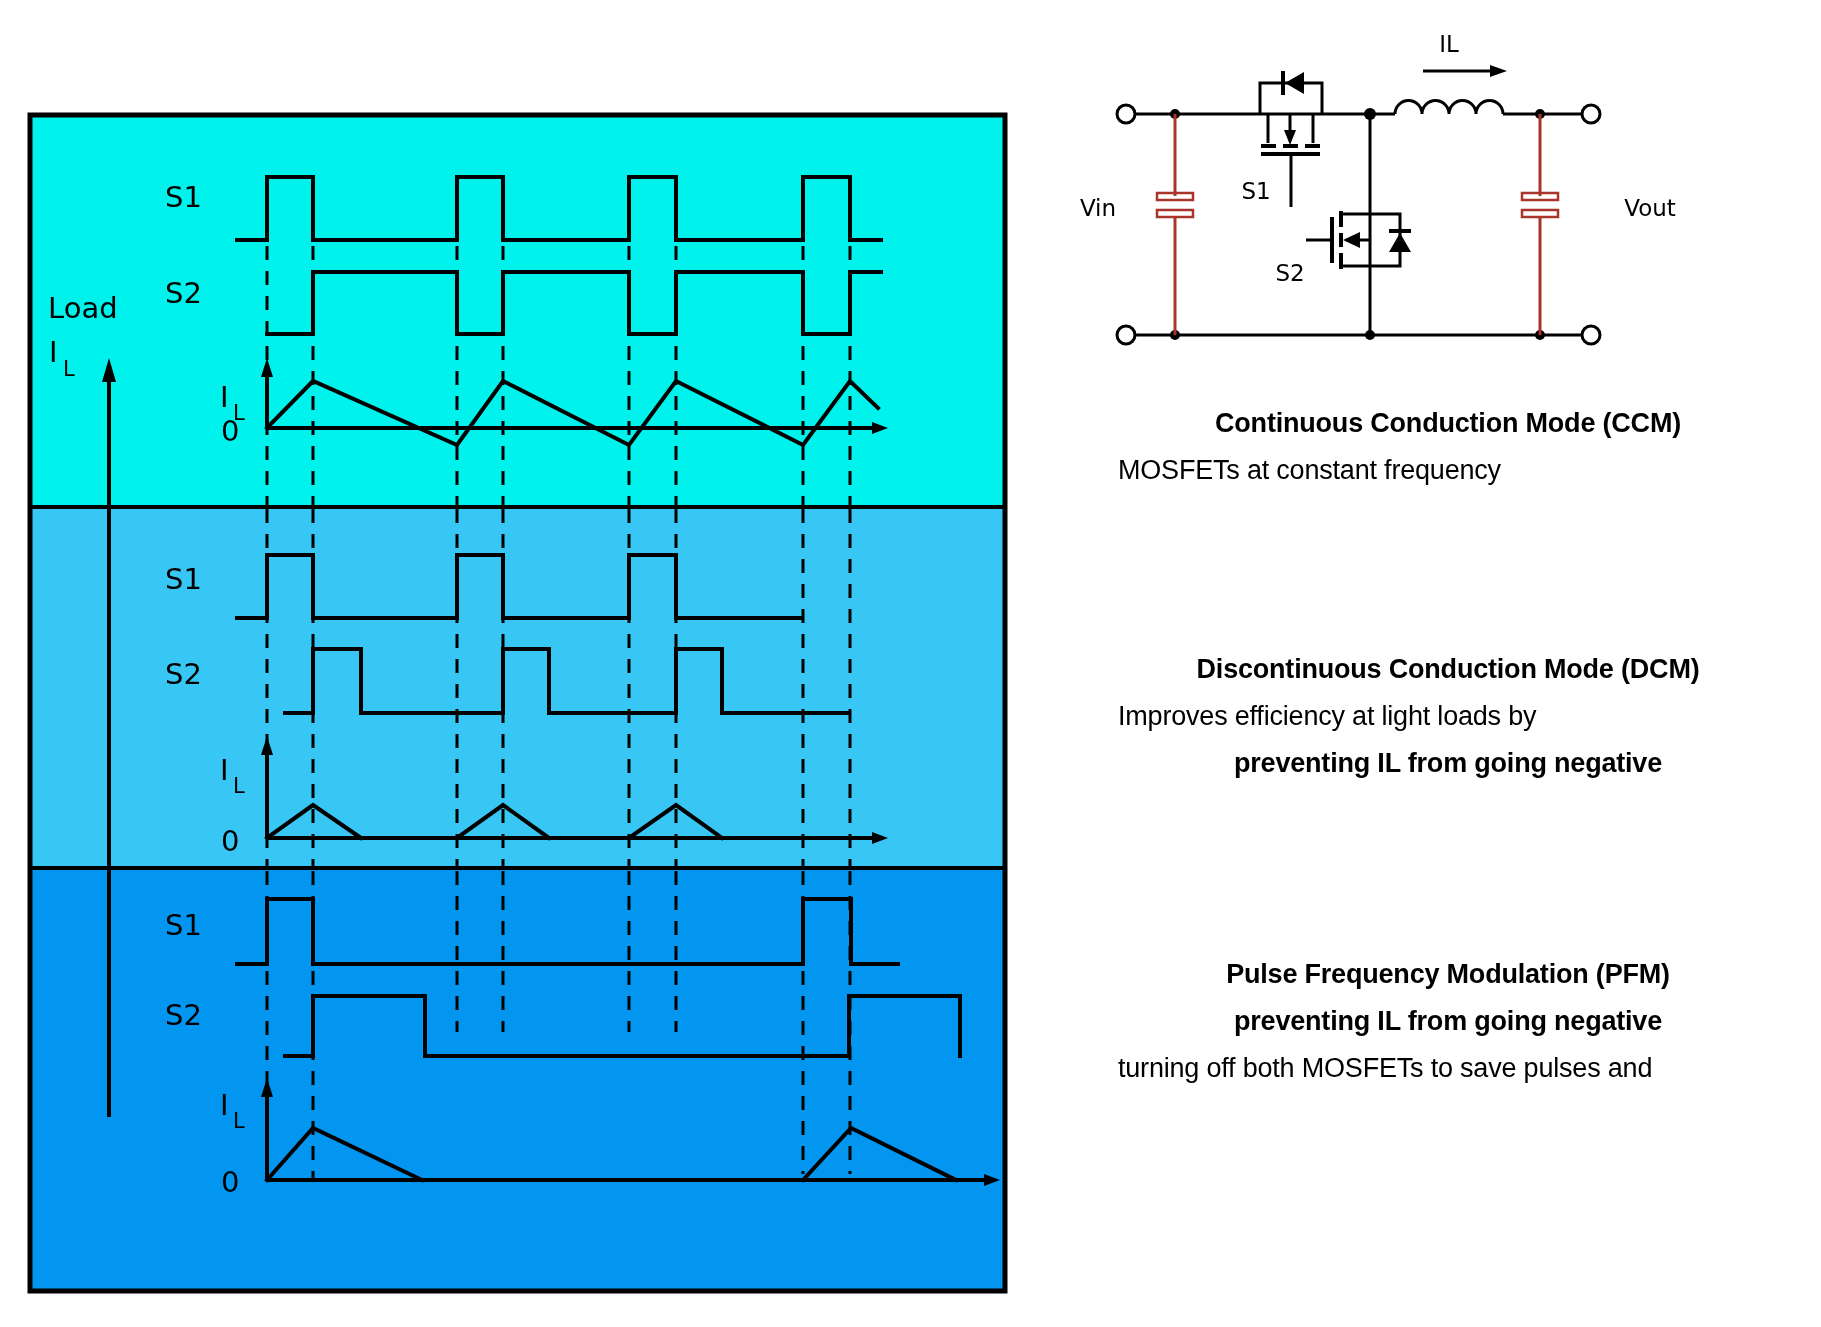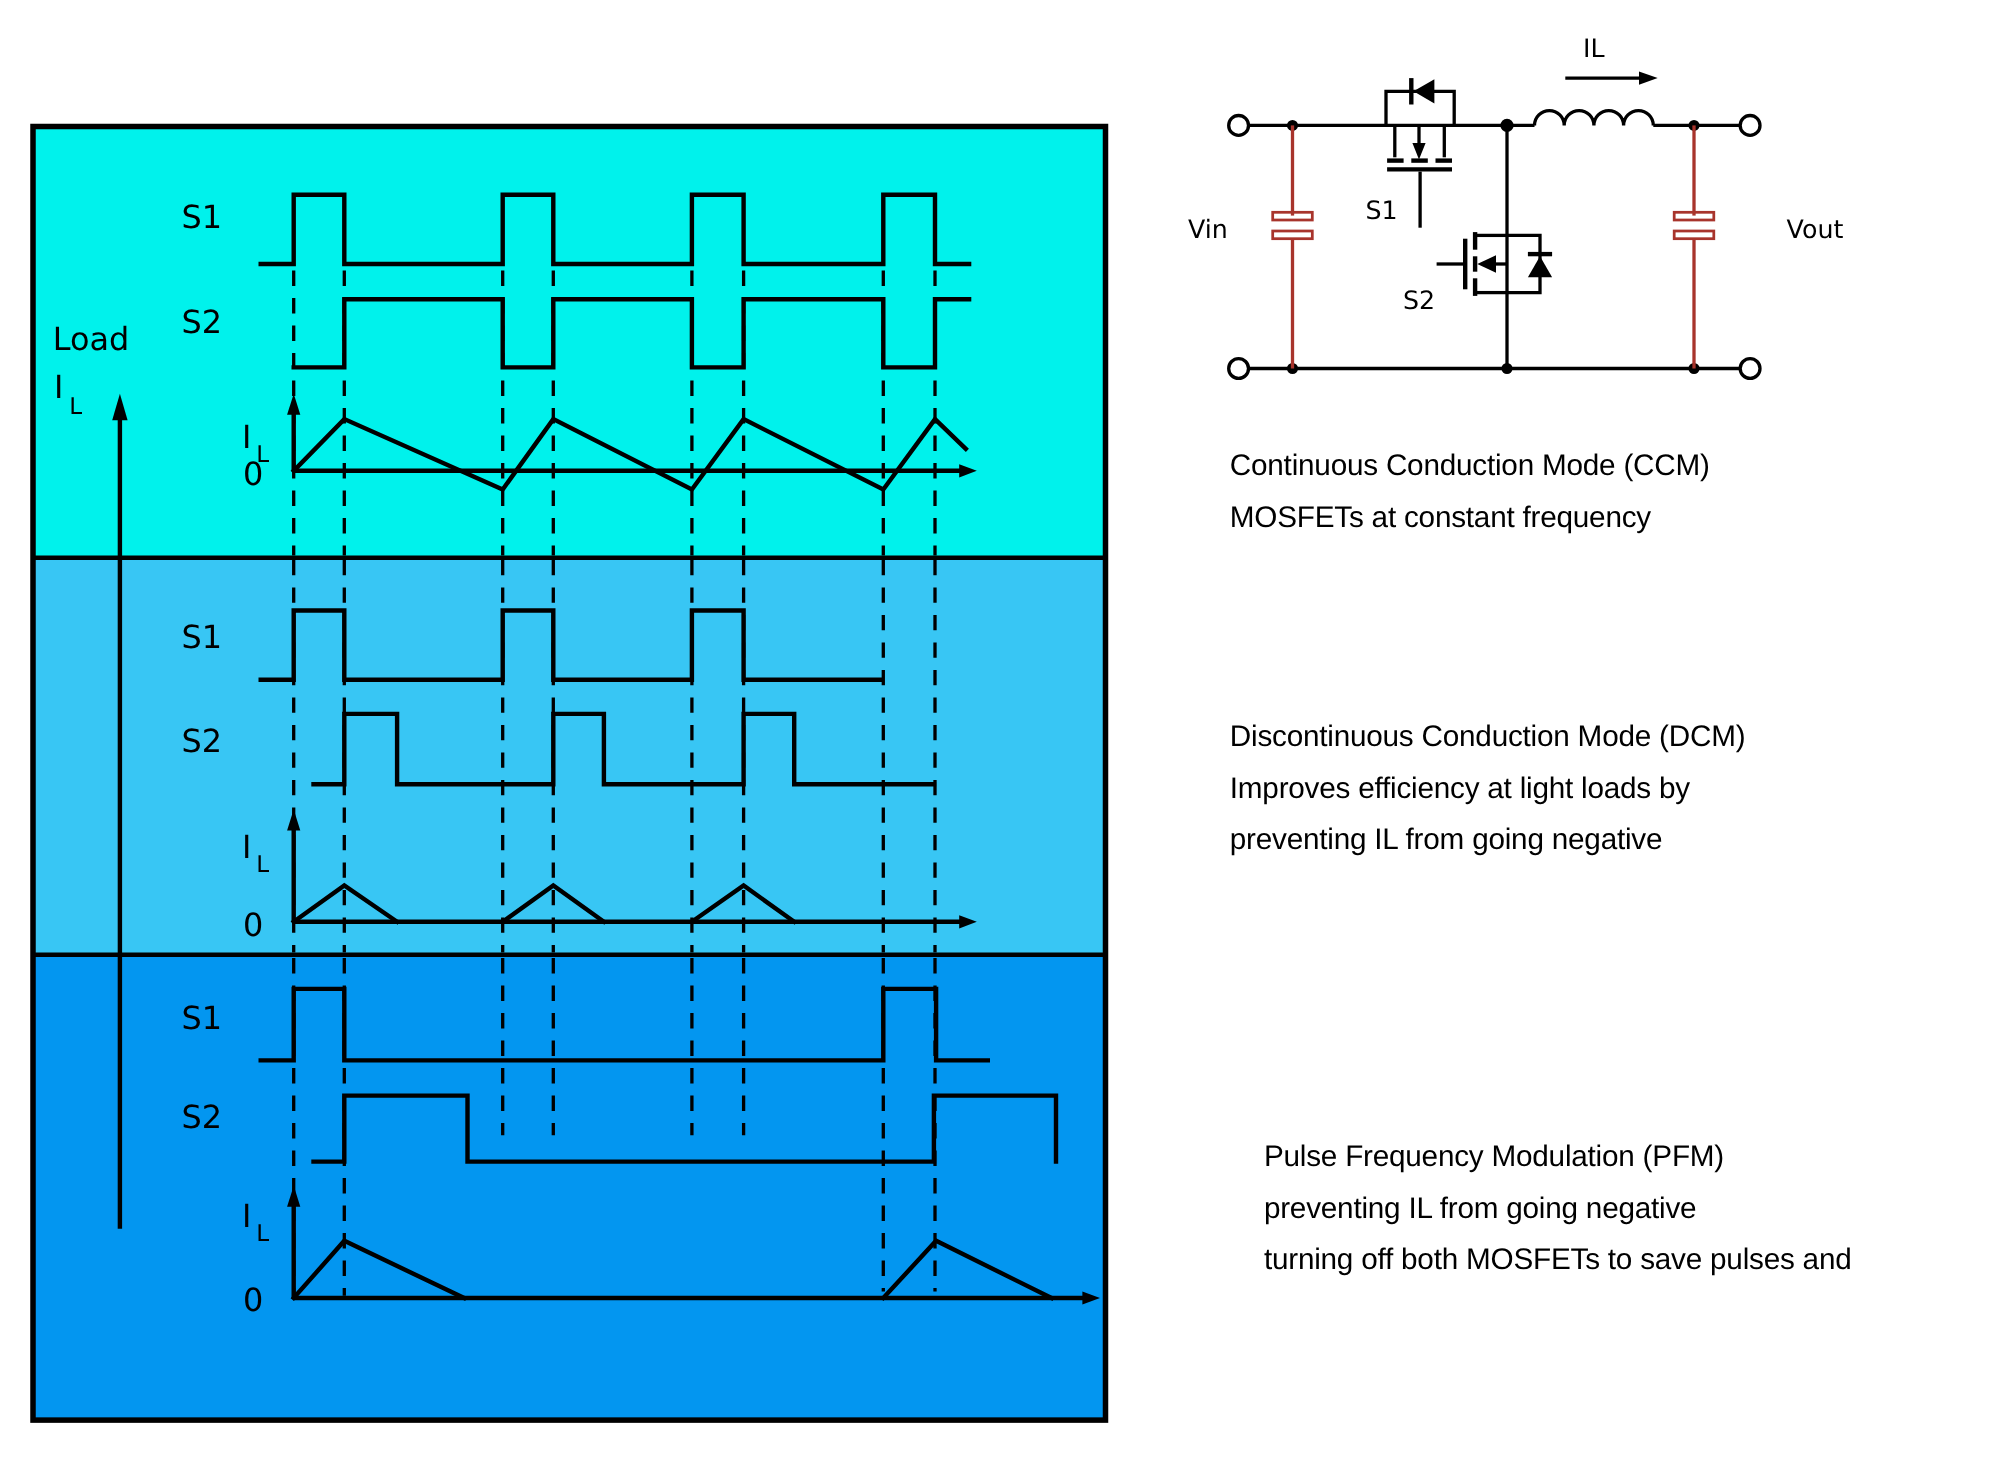--- a/index.html
+++ b/index.html
@@ -8,24 +8,24 @@
   svg{position:absolute;left:0;top:0;}
   svg text{fill:#000;}
   .wave{fill:none;stroke:#000;stroke-width:4;stroke-linejoin:miter;stroke-linecap:square;}
   .thin{fill:none;stroke:#000;stroke-width:3;}
   .dash{stroke:#000;stroke-width:3;stroke-dasharray:14 11;}
   .lbl{font-size:29px;}
   .sub{font-size:21px;}
   .clbl{font-size:23px;}
   .notes{position:absolute;left:1118px;width:660px;font-family:"Liberation Sans","DejaVu Sans",sans-serif;
          font-size:27px;line-height:47px;color:#000;letter-spacing:-0.2px;}
-  .notes .b{font-weight:normal;}
+  .notes .b{font-weight:bold;text-align:center;}
   #note-ccm{top:400px;}
   #note-dcm{top:646px;}
-  #note-pfm{top:1028px;margin-left:31px;}
+  #note-pfm{top:951px;}
 </style>
 </head>
 <body>
 
 <div class="stage">
 
 <svg width="1821" height="1327" viewBox="0 0 1821 1327">
 
   <rect x="30" y="115" width="975" height="392" fill="#00F2EC"></rect>
   <rect x="30" y="507" width="975" height="361" fill="#38C6F4"></rect>

